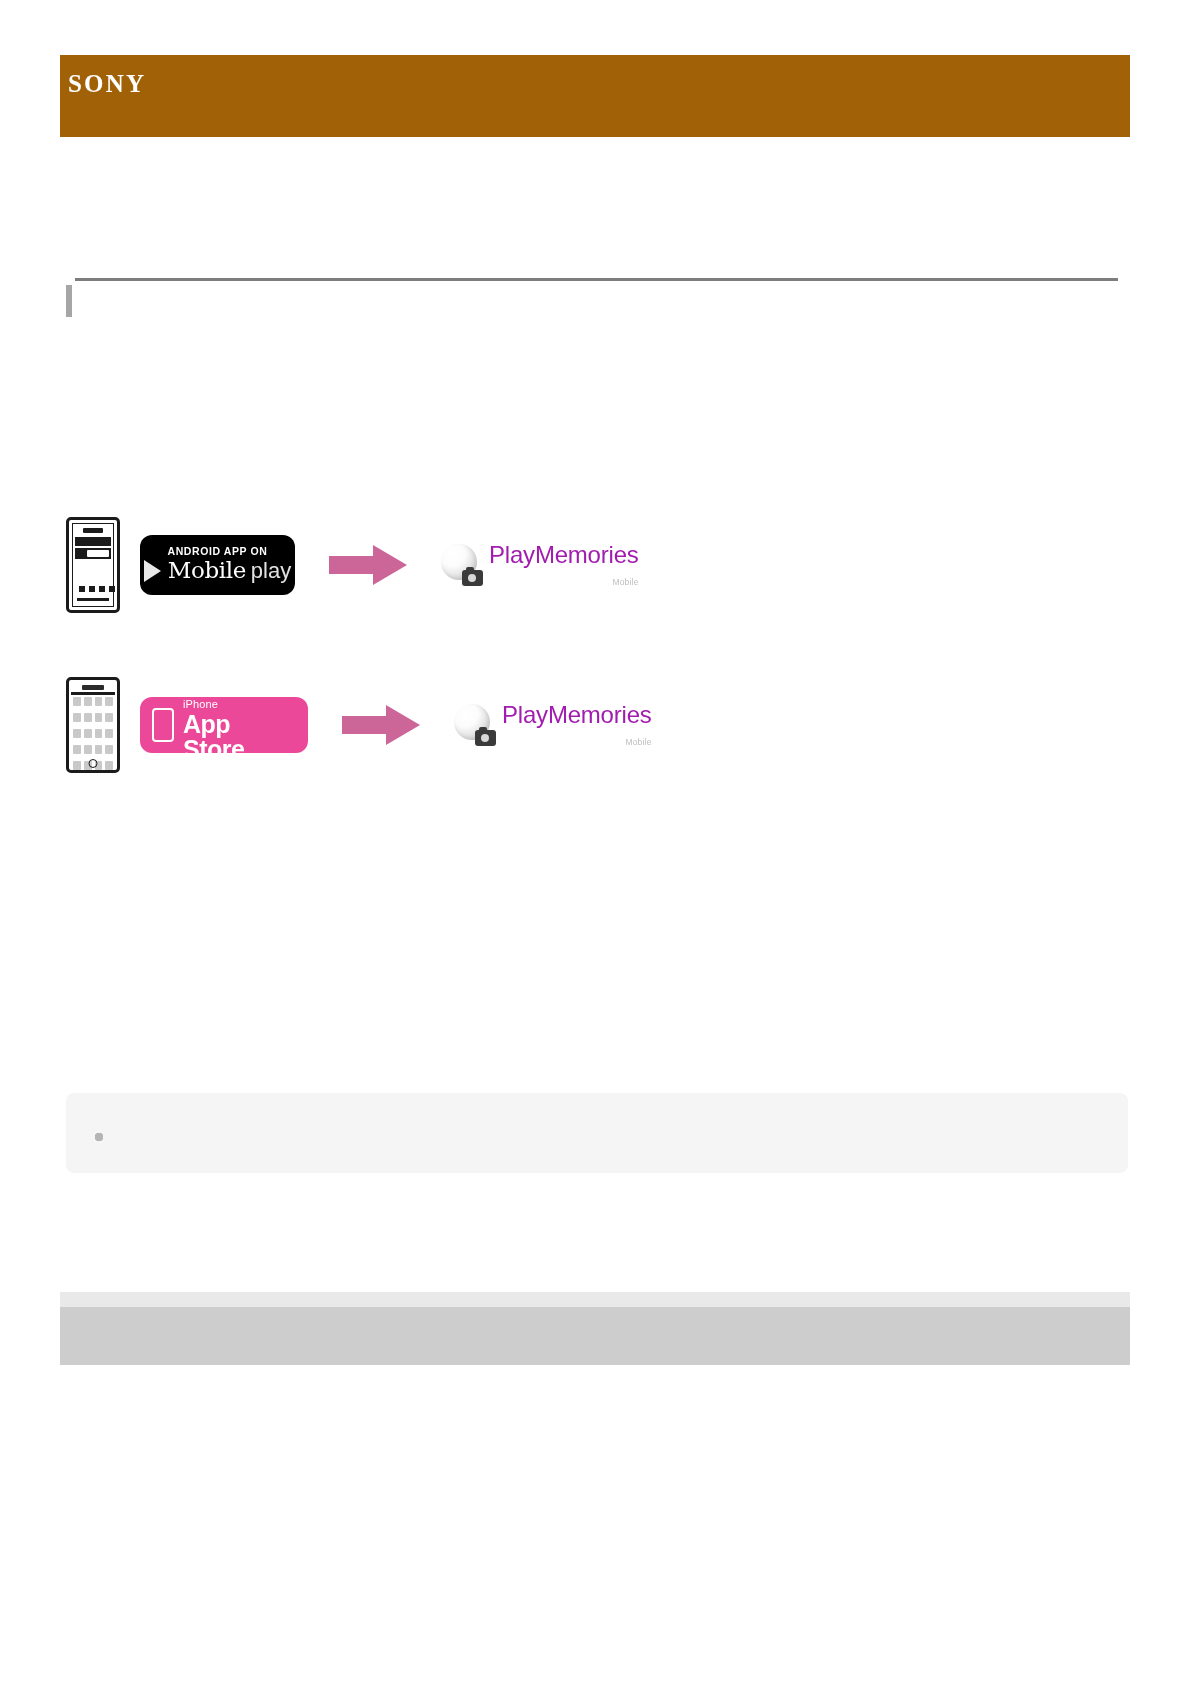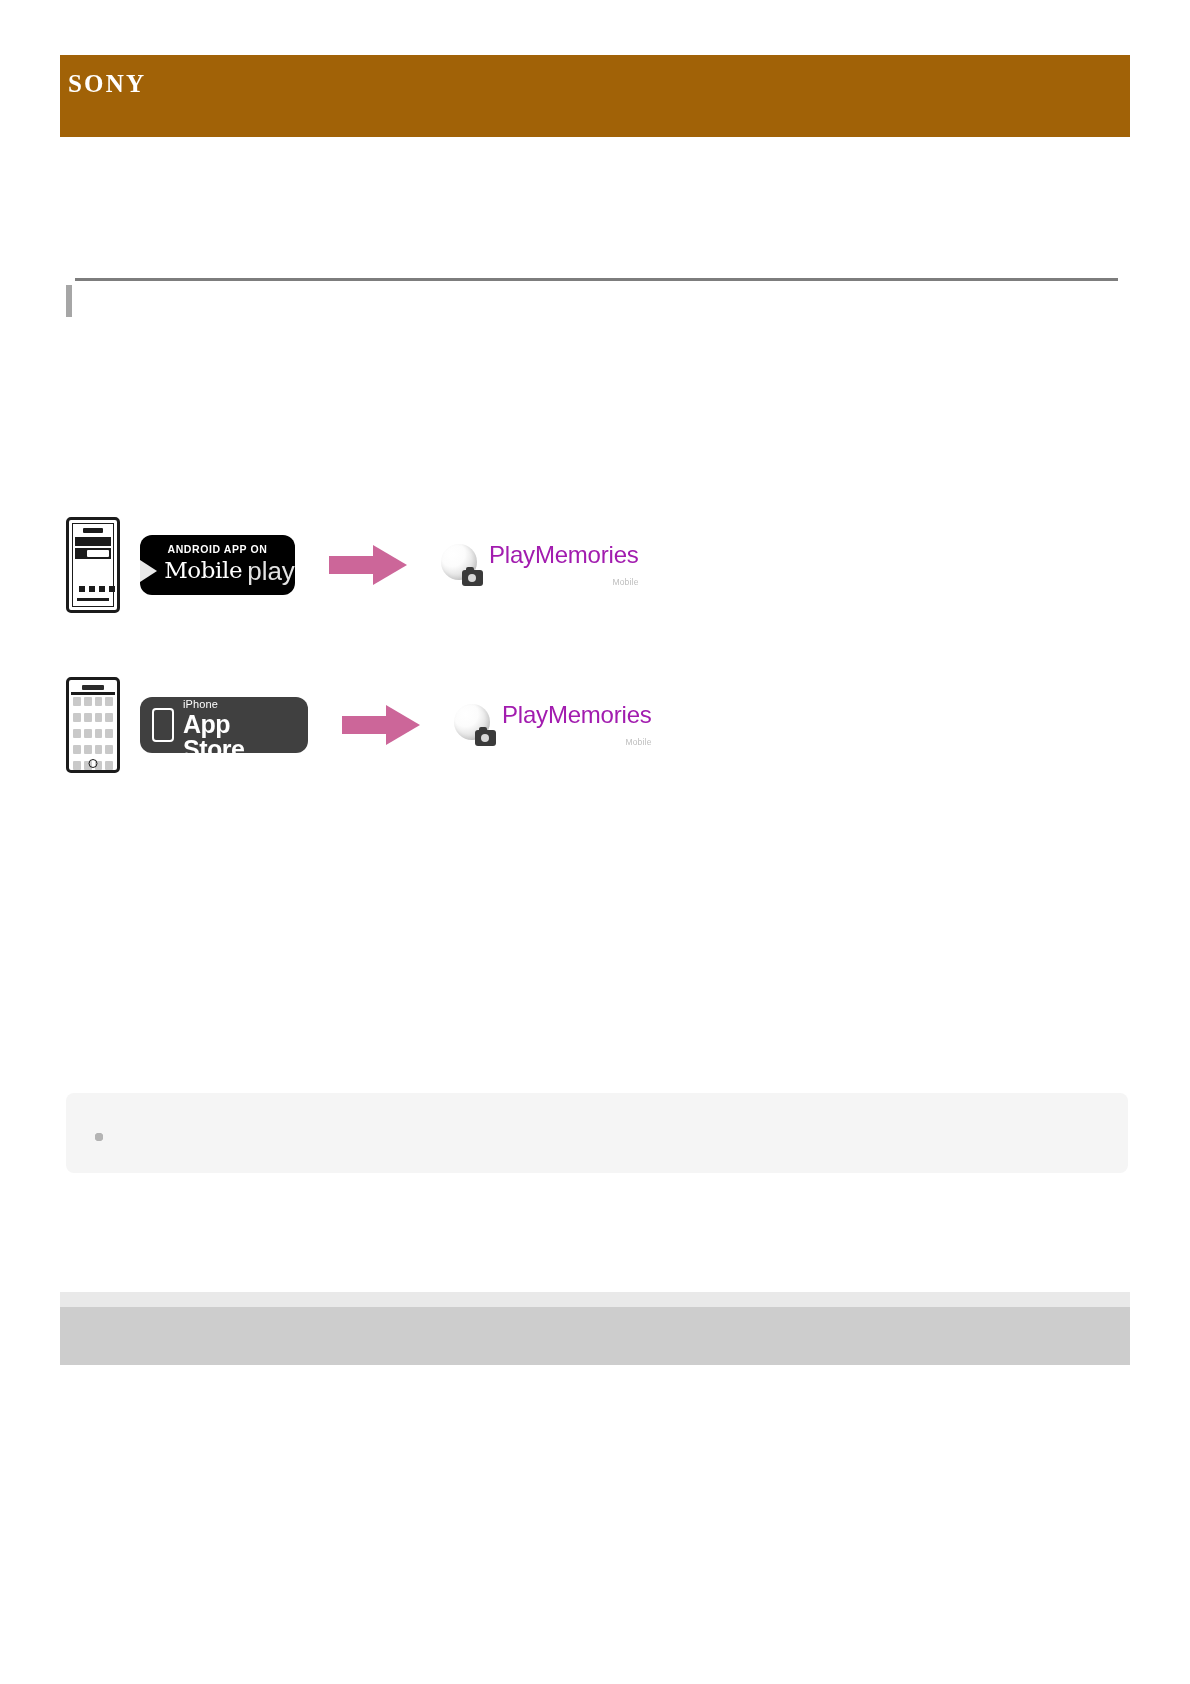--- a/index.html
+++ b/index.html
@@ -249,31 +249,31 @@
     margin-right: 7px;
   }
   .gplay-word {
     font-family: "DejaVu Serif", serif;
     font-size: 23px;
     font-weight: 400;
     letter-spacing: -0.4px;
   }
   .gplay-word2 {
     font-family: "Liberation Sans", sans-serif;
-    font-size: 26px;
+    font-size: 22px;
     font-weight: 300;
     margin-left: 5px;
     color: #e2e2e2;
   }
 
   .badge-appstore {
     margin-left: 20px;
     width: 168px;
     height: 56px;
-    background: #404040;
+    background: #ec4899;
     flex-direction: row;
     align-items: center;
     padding: 0 12px;
   }
   .appstore-iconwrap {
     width: 22px;
     height: 34px;
     box-sizing: border-box;
     border: 2.5px solid #ffffff;
     border-radius: 4px;

